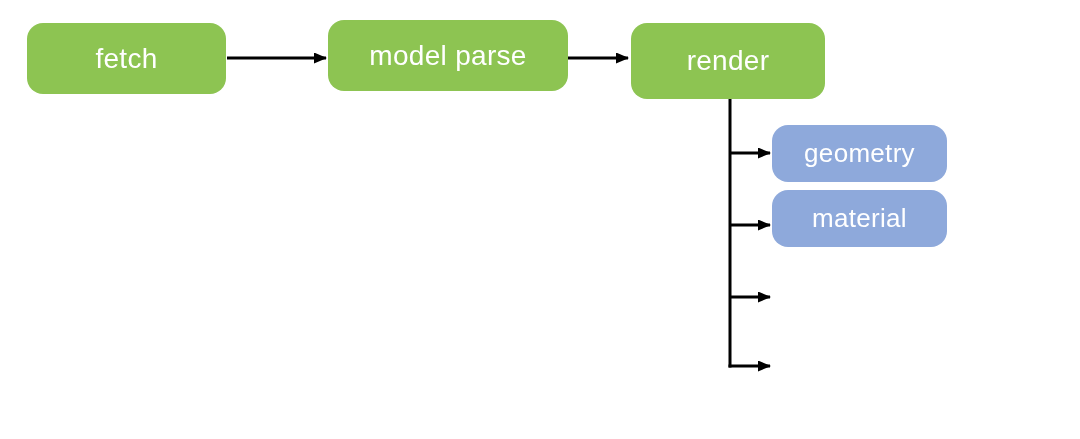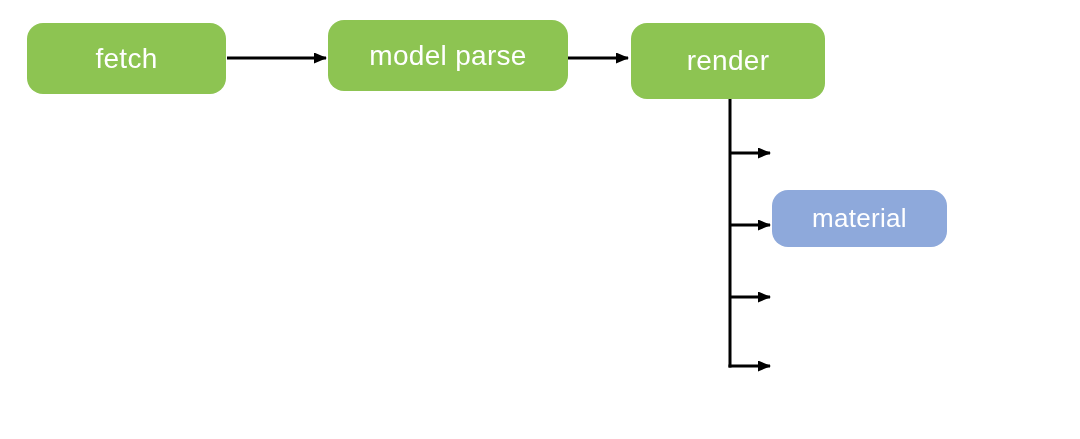--- a/index.html
+++ b/index.html
@@ -81,17 +81,20 @@
   <div class="node stage n-fetch">
     <span>fetch</span>
   </div>
   <div class="node stage n-model-parse">
     <span>model parse</span>
   </div>
   <div class="node stage n-render">
     <span>render</span>
   </div>
 
+  <div class="node sub n-geometry">
+    <span>geometry</span>
+  </div>
   <div class="node sub n-material">
     <span>material</span>
   </div>
 
 </div>
 
 </body></html>

